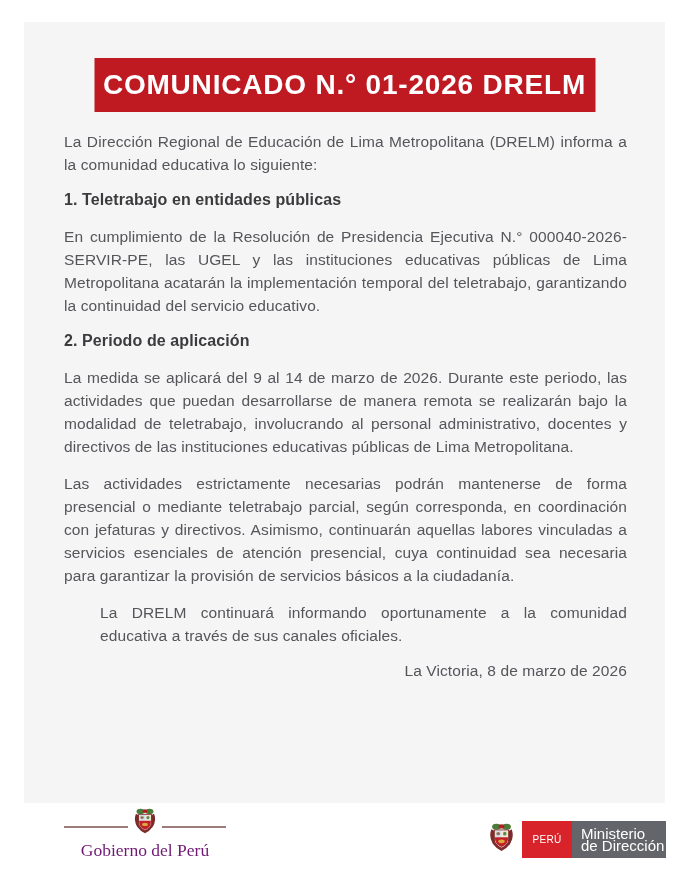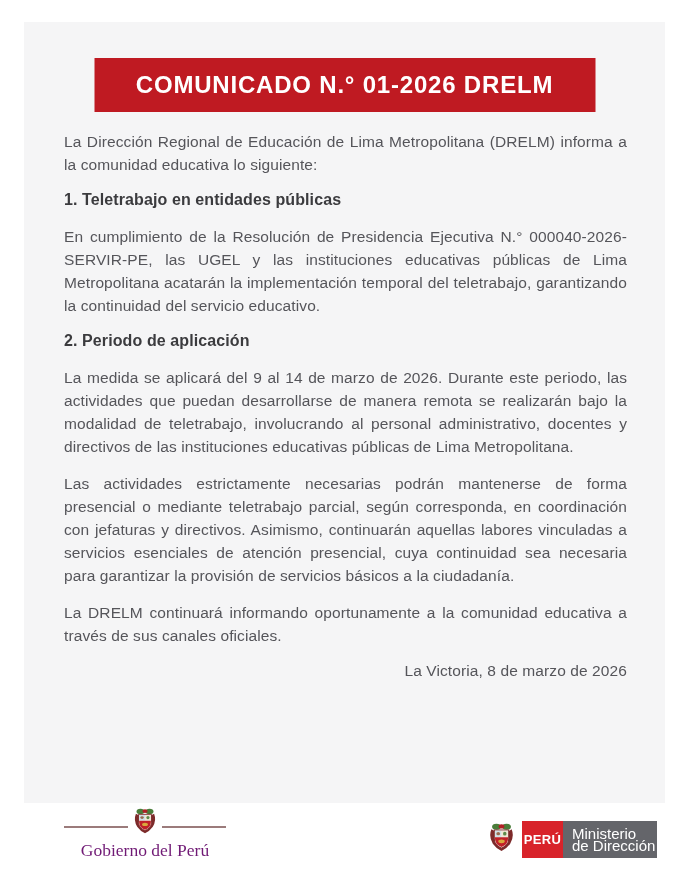--- a/index.html
+++ b/index.html
@@ -16,42 +16,42 @@
     width:641px; height:781px;
     background:#f5f5f6;
   }
   .banner {
     position:absolute;
     top:36px; left:50%;
     transform:translateX(-50%);
     width:501px; height:54px;
     display:flex; align-items:center; justify-content:center;
     color:#ffffff;
-    font-size:24px;
+    font-size:28px;
     font-weight:bold;
     letter-spacing:0.8px;
     white-space:nowrap;
   }
   .content {
     position:absolute;
     top:108px; left:40px; right:38px;
     color:#55555a;
     font-size:15.5px;
     line-height:23px;
     letter-spacing:0.1px;
   }
   .para { text-align:justify; margin-bottom:14px; }
   .heading {
     color:#3b3b3e;
     font-weight:bold;
     font-size:16px;
     line-height:20px;
     margin-bottom:15px;
   }
-  .closing { text-align:justify; margin-bottom:10px; }
+  .closing { text-align:justify; margin-bottom:10px;margin-left:36px; }
   .dateline { text-align:right; margin-top:12px; }
 
   
   .footer-left {
     position:absolute;
     left:64px; top:808px;
     width:162px;
     text-align:center;
   }
   .gob-row {
@@ -72,25 +72,25 @@
     white-space:nowrap;
   }
   .footer-right {
     position:absolute;
     left:487px; top:821px;
     height:37px;
     display:flex; align-items:center;
   }
   .minedu-emblem { margin-right:6px; }
   .minedu-red {
-    width:41px; height:37px;
+    width:50px; height:37px;
     display:flex; align-items:center; justify-content:center;
     color:#ffffff;
-    font-size:13px;
-    font-weight:bold;
+    font-size:10px;
+    font-weight:normal;
     letter-spacing:0.3px;
   }
   .minedu-gray {
     width:94px; height:37px;
     display:flex; flex-direction:column; justify-content:center;
     padding-left:9px;
     color:#ffffff;
     font-size:15px;
     line-height:12px;
   }

